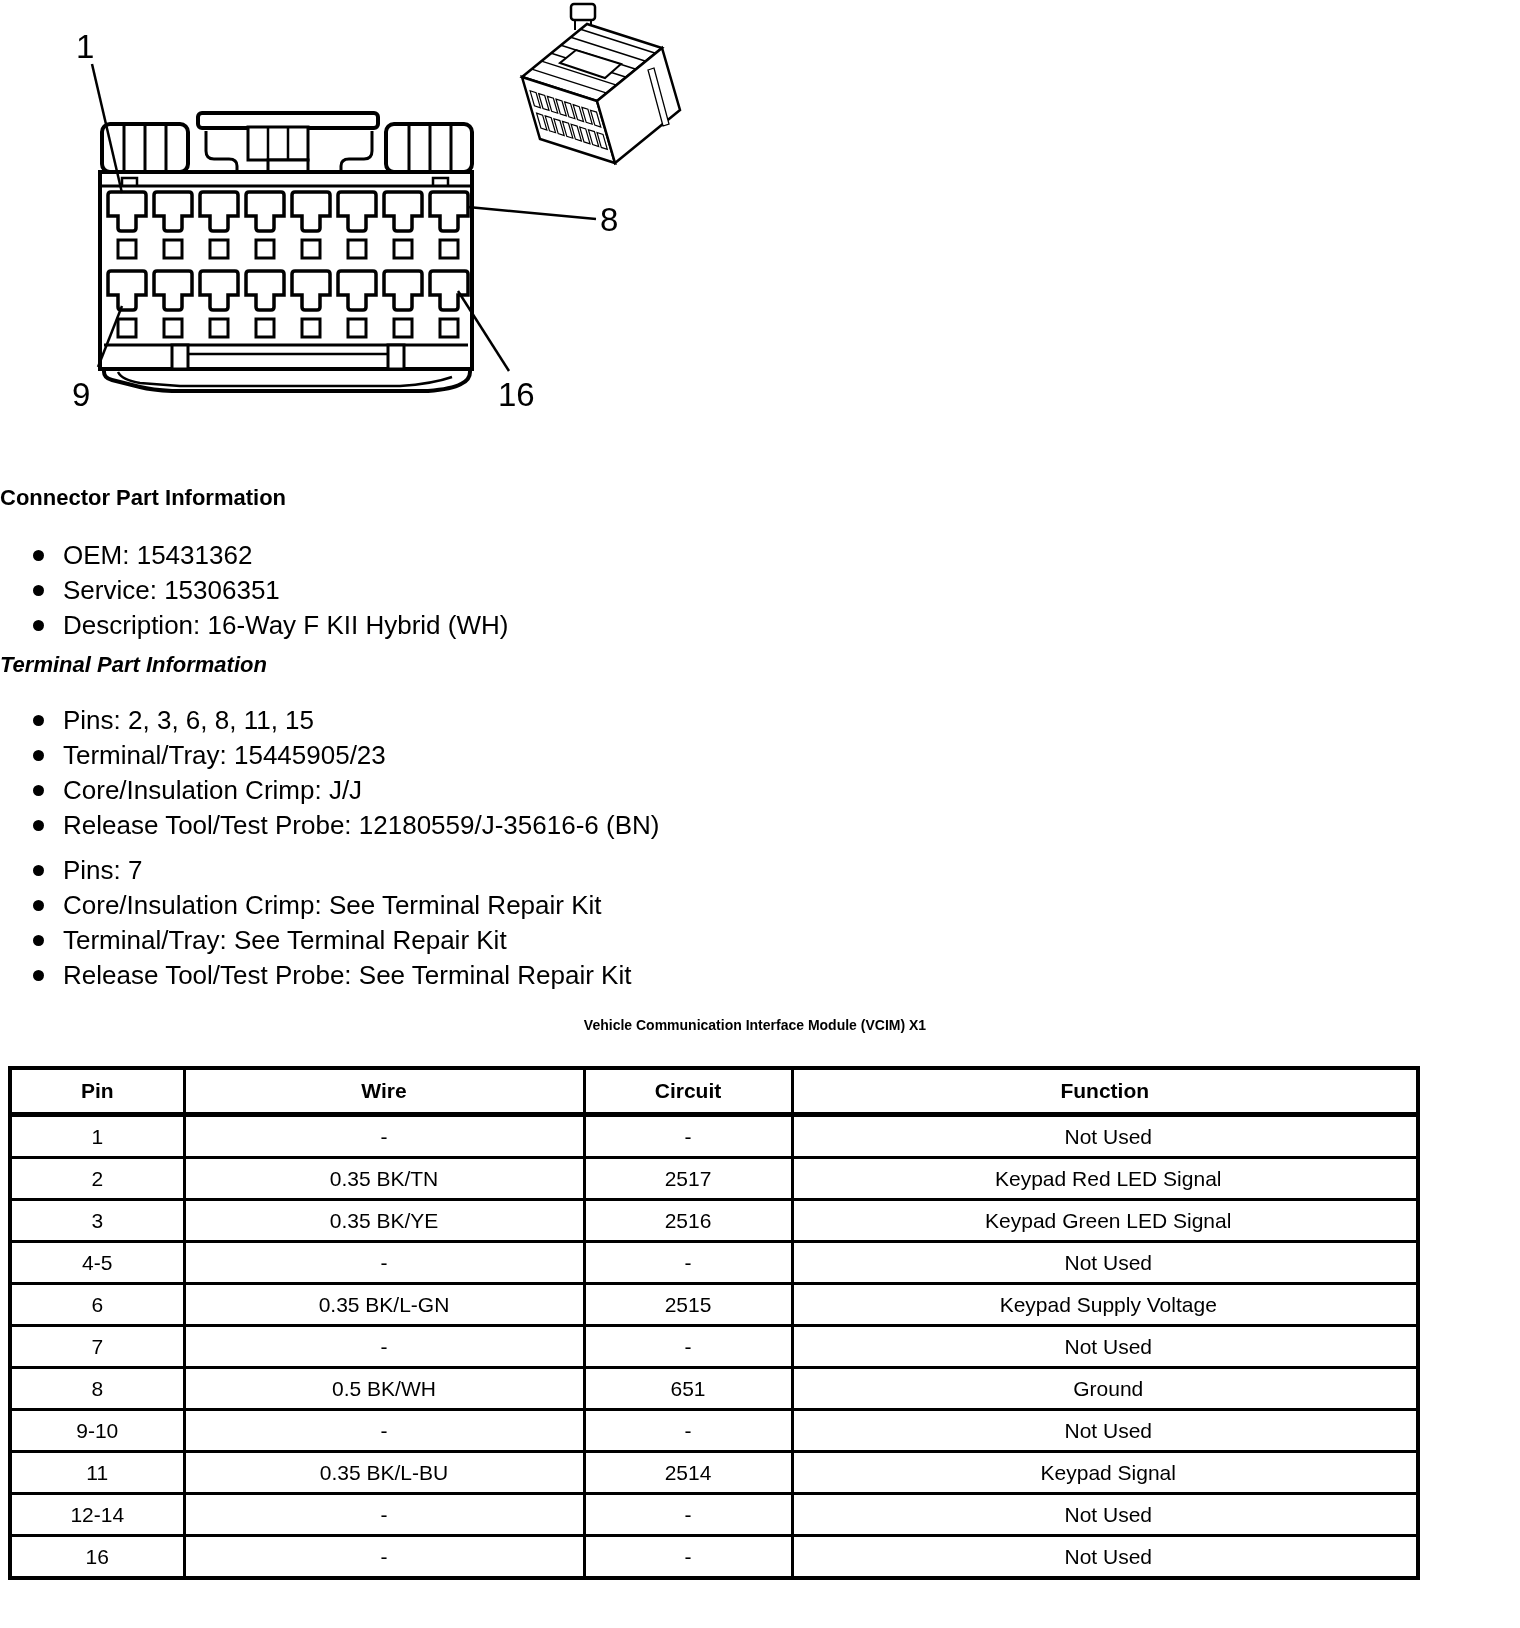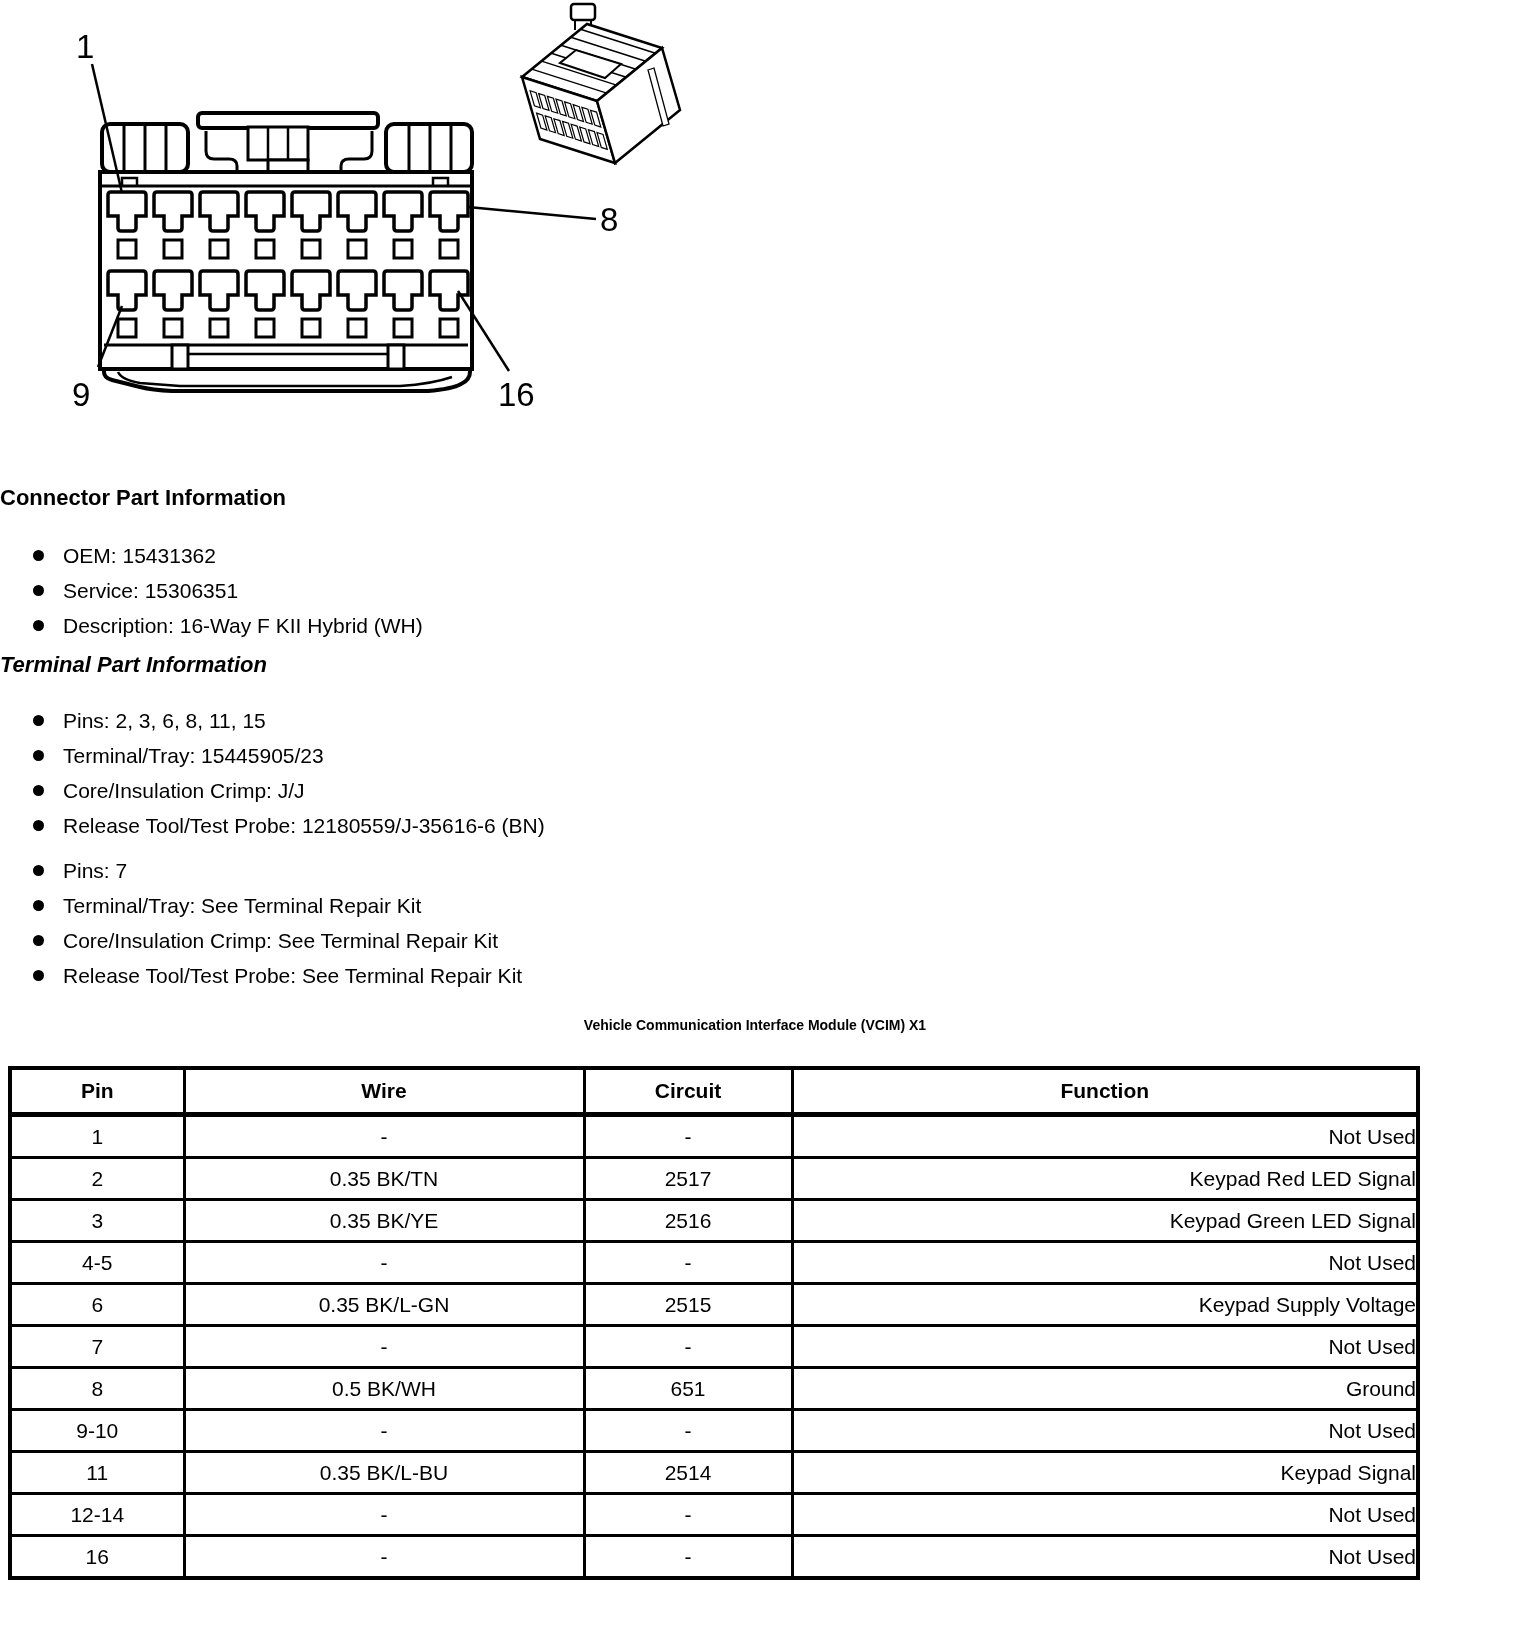--- a/index.html
+++ b/index.html
@@ -13,21 +13,21 @@
   }
   .figure-svg{position:absolute;left:0;top:0;}
   .sec-heading{
     position:absolute;left:0;margin:0;
     font-size:22px;font-weight:bold;line-height:1;
     white-space:nowrap;
     text-align:center;
   }
   .blist{
     position:absolute;left:33px;margin:0;padding:0;list-style:none;
-    font-size:21px;
+    font-size:26px;
   }
   .blist li{height:35px;display:flex;align-items:center;white-space:nowrap;}
   .dot{
     width:11px;height:11px;border-radius:50%;
     background:var(--ink,#000);margin-right:19px;flex:0 0 auto;
   }
   .tbl-title{
     position:absolute;left:0;top:1018px;width:1510px;margin:0;
     text-align:center;font-size:14px;font-weight:bold;line-height:1;
   }
@@ -36,21 +36,21 @@
     border-collapse:collapse;table-layout:fixed;
     font-size:21px;
   }
   table.vcim th,table.vcim td{
     border:3px solid var(--ink,#000);
     padding:0;height:39px;text-align:center;vertical-align:middle;
     overflow:hidden;white-space:nowrap;
   }
   table.vcim{border:4px solid var(--ink,#000);}
   table.vcim thead th{height:42px;font-weight:bold;border-bottom:5px solid var(--ink,#000);}
-  table.vcim td.fn{text-align:right;padding-left:7px;}
+  table.vcim td.fn{text-align:center;padding-left:7px;}
   svg .ln{fill:none;stroke:var(--ink,#000);}
   svg .wfill{fill:#ffffff;stroke:var(--ink,#000);}
   svg text{fill:var(--ink,#000);font-family:"Liberation Sans","DejaVu Sans",sans-serif;}
 </style>
 </head>
 <body>
 
 <div class="page">
 
   <svg class="figure-svg" width="700" height="420" viewBox="0 0 700 420">
@@ -230,26 +230,26 @@
 
   <ul class="blist" style="top:853px;">
 
       <li>
         <span class="dot"></span>
         <span>Pins: 7</span>
       </li>
 
       <li>
         <span class="dot"></span>
+        <span>Core/Insulation Crimp: See Terminal Repair Kit</span>
+      </li>
+
+      <li>
+        <span class="dot"></span>
         <span>Terminal/Tray: See Terminal Repair Kit</span>
-      </li>
-
-      <li>
-        <span class="dot"></span>
-        <span>Core/Insulation Crimp: See Terminal Repair Kit</span>
       </li>
 
       <li>
         <span class="dot"></span>
         <span>Release Tool/Test Probe: See Terminal Repair Kit</span>
       </li>
     </ul>
 
   <h3 class="tbl-title">Vehicle Communication Interface Module (VCIM) X1</h3>
 

